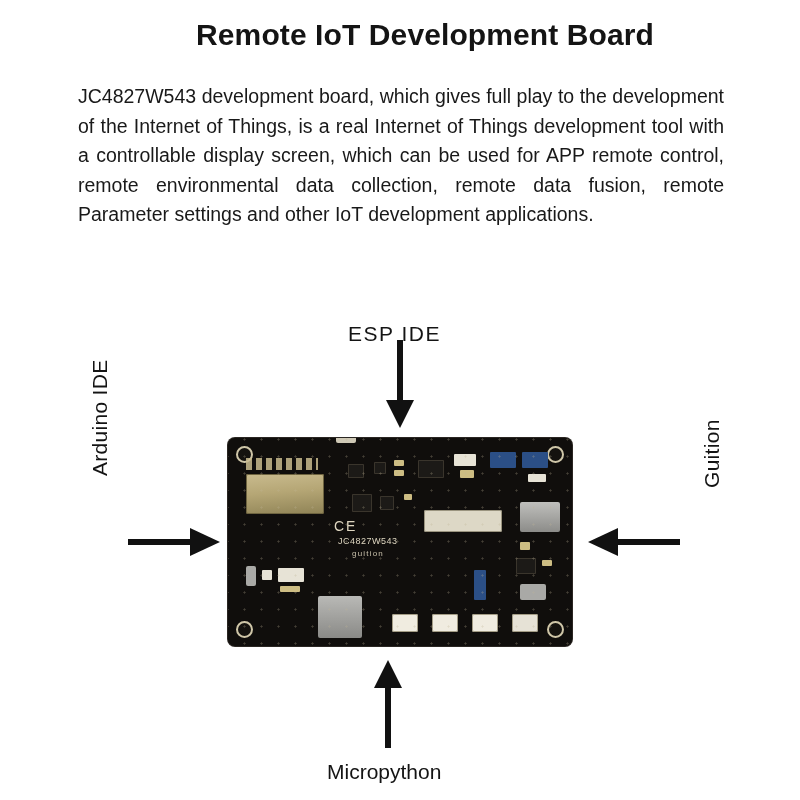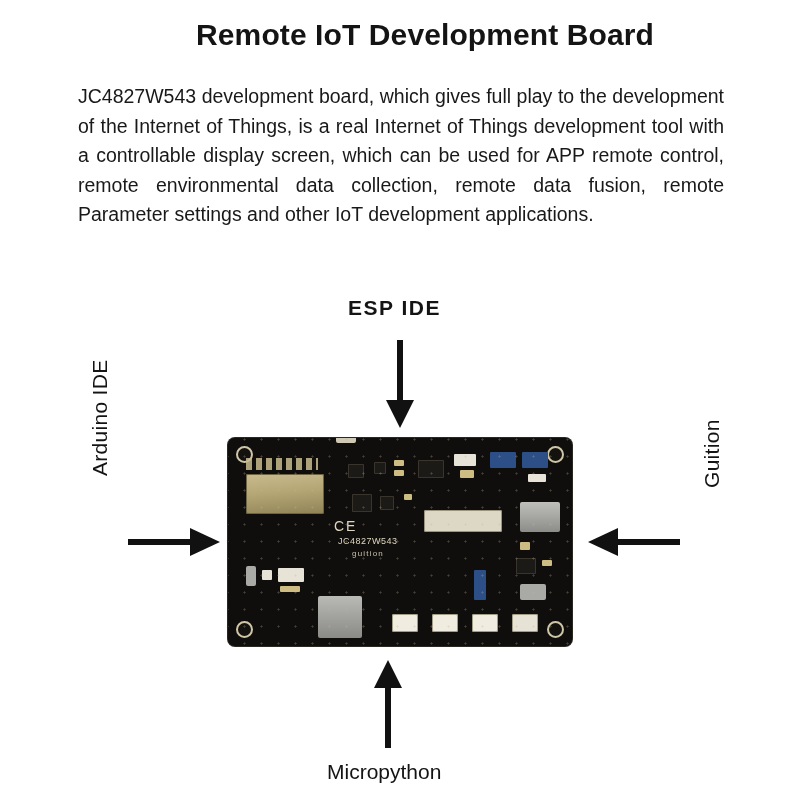--- a/index.html
+++ b/index.html
@@ -54,24 +54,23 @@
   }
 
   
   .lbl {
     position: absolute;
     font-size: 21px;
     color: #141414;
     white-space: nowrap;
   }
   .lbl-esp {
-    top: 6px;
+    top: 32px;
     left: 348px;
     letter-spacing: 1.5px;
-    font-weight: bold;
   }
   .lbl-micropython {
     top: 470px;
     left: 327px;
   }
   .lbl-arduino {
     top: 186px;
     left: 88px;
     transform: rotate(-90deg);
     transform-origin: left top;

